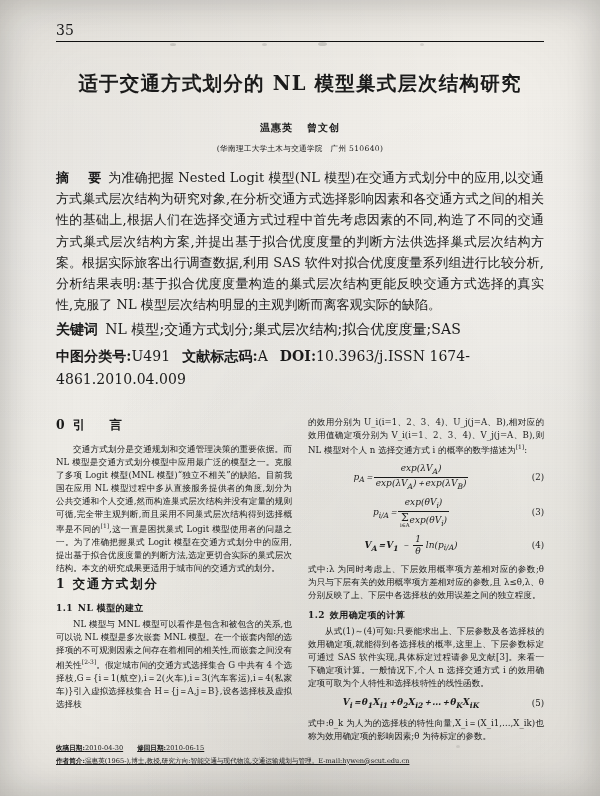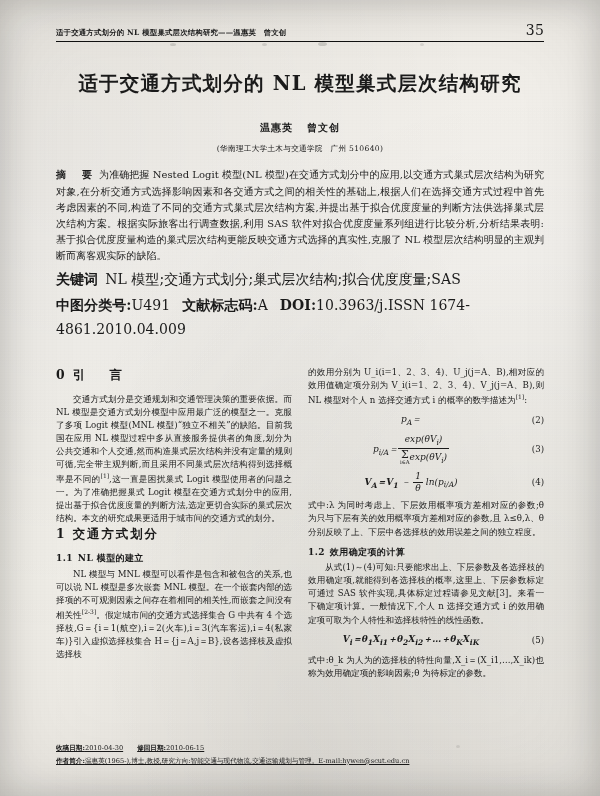--- a/index.html
+++ b/index.html
@@ -86,21 +86,21 @@
   .affiliation {
     text-align: center;
     font-size: 7.6px;
     margin-top: 9px;
     letter-spacing: 0.3px;
   }
 
   
   .abstract {
     margin-top: 13px;
-    font-size: 10px;
+    font-size: 13px;
     line-height: 1.62;
     text-align: justify;
     letter-spacing: 0.05px;
   }
   .abstract .lbl {
     font-weight: 700;
     letter-spacing: 3px;
     margin-right: 4px;
   }
   .meta-line {
@@ -213,21 +213,20 @@
   }
 </style>
 </head>
 <body>
 
 <div class="page">
 
   <div class="content">
 
     <div class="runhead">
-      <span class="runhead-left">适于交通方式划分的 NL 模型巢式层次结构研究——温惠英　曾文创</span>
       <span class="runhead-page">35</span>
     </div>
     <div class="rule-thick"></div>
 
     <div class="title">适于交通方式划分的 NL 模型巢式层次结构研究</div>
 
     <div class="authors">
       <span>温惠英</span><span class="gap"></span><span>曾文创</span>
     </div>
 
@@ -267,21 +266,21 @@
 
       </div>
 
       <div class="col">
 
         <p class="body cont"><span>的效用分别为 U_i(i=1、2、3、4)、U_j(j=A、B),相对应的效用值确定项分别为 V_i(i=1、2、3、4)、V_j(j=A、B),则 NL 模型对个人 n 选择交通方式 i 的概率的数学描述为</span><sup>[1]</sup>:</p>
 
 
         <div class="eq">
           <div class="eq-body">
-            p<sub>A</sub>＝
+            p<sub>A</sub>＝<span class="frac"><span class="nu">exp(λ<span class="it">V</span><sub>A</sub>)</span><span class="de">exp(λ<span class="it">V</span><sub>A</sub>)＋exp(λ<span class="it">V</span><sub>B</sub>)</span></span>
           </div>
           <div class="eq-num">(2)</div>
         </div>
 
         <div class="eq">
           <div class="eq-body">
             p<sub>i/A</sub>＝<span class="frac"><span class="nu">exp(θ<span class="it">V</span><sub>i</sub>)</span><span class="de"><span class="sumop"><span class="big">Σ</span><span class="lim">i∈A</span></span>exp(θ<span class="it">V</span><sub>i</sub>)</span></span>
           </div>
           <div class="eq-num">(3)</div>
         </div>

